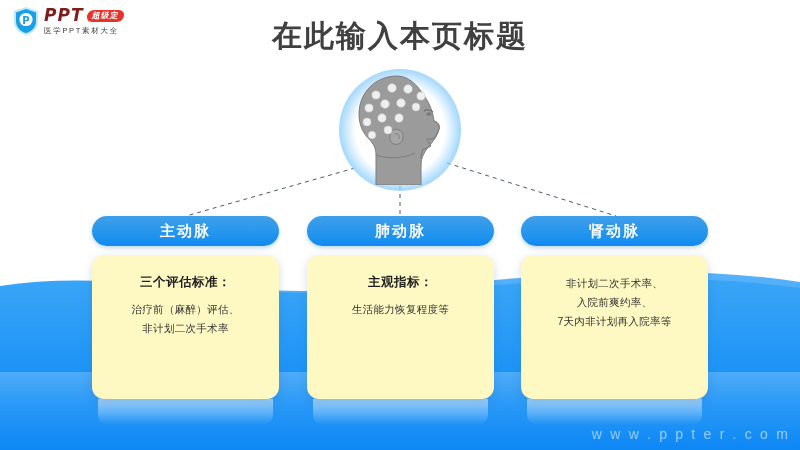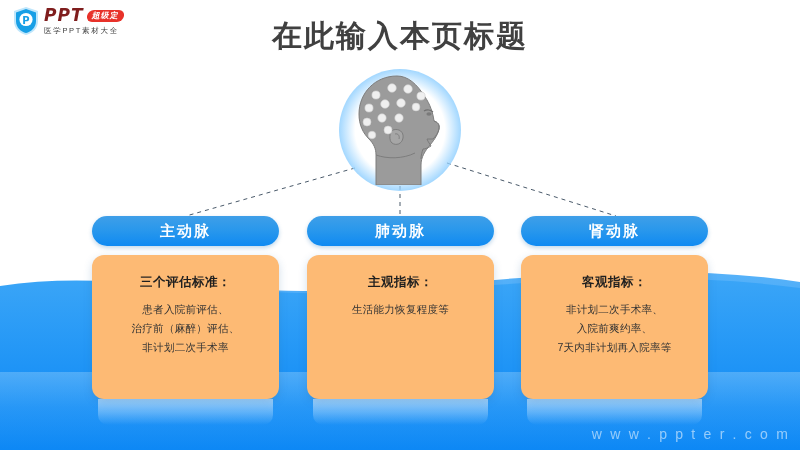--- a/index.html
+++ b/index.html
@@ -156,21 +156,21 @@
     color: #ffffff;
     font-size: 15px;
     font-weight: bold;
     letter-spacing: 2px;
     position: relative;
     z-index: 3;
   }
   .col-card {
     margin-top: 9px;
     height: 144px;
-    background: #fdba74;
+    background: #fef9c3;
     border-radius: 12px;
     box-shadow: 0 3px 9px rgba(40,100,160,0.22);
     padding-top: 19px;
     box-sizing: border-box;
     text-align: center;
     position: relative;
     z-index: 2;
   }
   .card-title {
     font-size: 12.5px;
@@ -305,21 +305,20 @@
 
   <div class="columns">
 
     <div class="column col-0">
       <div class="col-header">
         <span>主动脉</span>
       </div>
       <div class="card-reflection"></div>
       <div class="col-card">
         <div class="card-title">三个评估标准：</div>
-        <div class="card-line">患者入院前评估、</div>
         <div class="card-line">治疗前（麻醉）评估、</div>
         <div class="card-line">非计划二次手术率</div>
       </div>
     </div>
 
     <div class="column col-1">
       <div class="col-header">
         <span>肺动脉</span>
       </div>
       <div class="card-reflection"></div>
@@ -328,21 +327,20 @@
         <div class="card-line">生活能力恢复程度等</div>
       </div>
     </div>
 
     <div class="column col-2">
       <div class="col-header">
         <span>肾动脉</span>
       </div>
       <div class="card-reflection"></div>
       <div class="col-card">
-        <div class="card-title">客观指标：</div>
         <div class="card-line">非计划二次手术率、</div>
         <div class="card-line">入院前爽约率、</div>
         <div class="card-line">7天内非计划再入院率等</div>
       </div>
     </div>
 
   </div>
 
   <div class="watermark">w w w . p p t e r . c o m</div>
 

